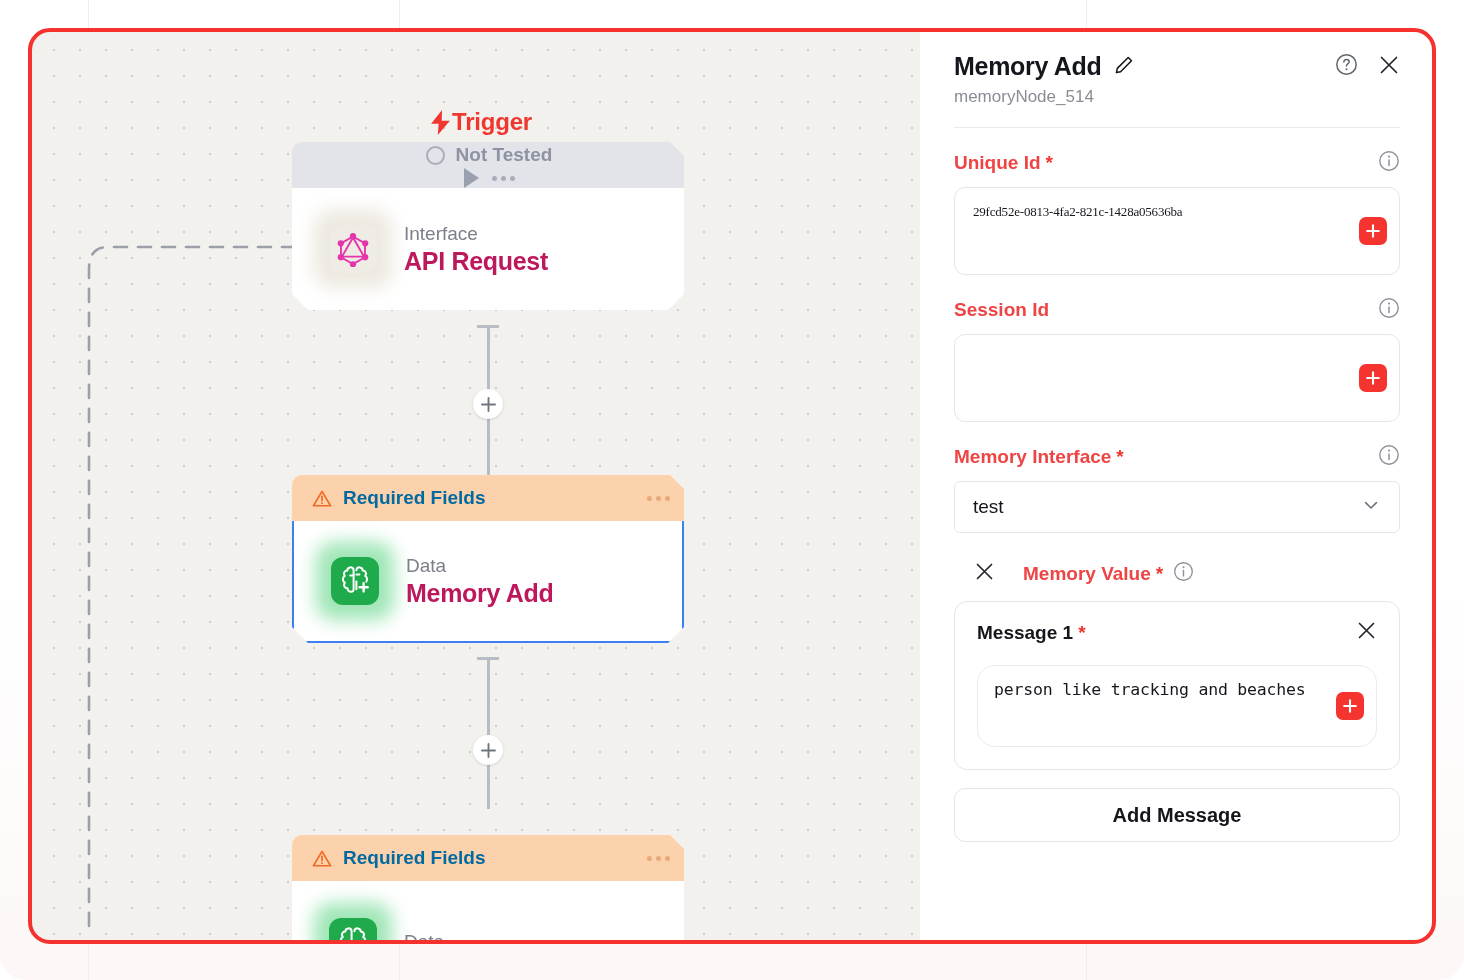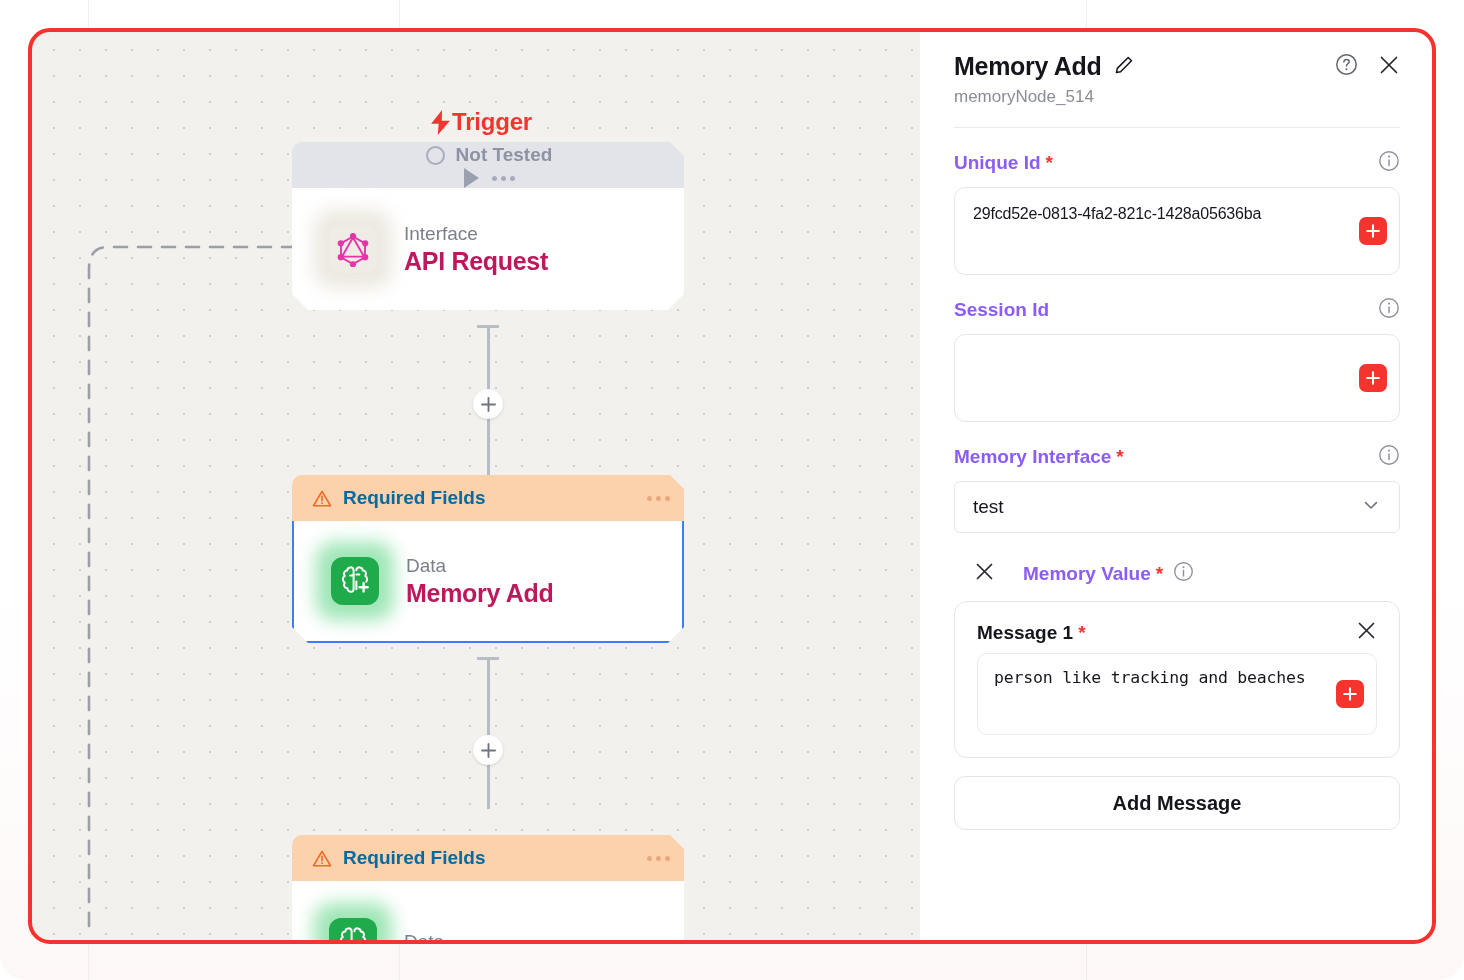--- a/index.html
+++ b/index.html
@@ -199,38 +199,38 @@
   .panel-sub {
     font-size: 17px; color: #8a8d95; margin-top: 6px;
   }
   .divider { height:1px; background:#ebe9e9; margin-top: 20px;}
 
   .field { margin-top: 22px; }
   .field-label-row {
     display:flex; align-items:center;
   }
   .field-label {
-    font-size: 19px; font-weight: 700; color:#8b5cf6;
+    font-size: 19px; font-weight: 700; color:#ef4444;
   }
   .req { color:#f0372f; margin-left: 5px; font-size: 19px; font-weight: 700;}
   .info-i { margin-left:auto; }
   .info-inline { margin-left: 10px; }
 
   .textbox {
     margin-top: 11px;
     position: relative;
     border: 1px solid #e8e6e4;
     border-radius: 11px;
     background:#fff;
     min-height: 88px;
     padding: 15px 52px 15px 18px;
   }
   .textbox .val {
-    font-family: Liberation Sans, sans-serif;
-    font-size: 16px;
+    font-family: Liberation Serif, serif;
+    font-size: 13px;
     color: #15171c;
     line-height: 1.4;
     letter-spacing: -0.2px;
     word-break: break-all;
   }
   .addbtn {
     position:absolute; right: 12px; top: 50%; transform: translateY(-50%);
     width: 28px; height: 28px; border-radius: 7px;
     background: #f5342f;
     display:flex; align-items:center; justify-content:center;
@@ -262,24 +262,24 @@
     margin-top: 15px;
     border: 1px solid #e8e6e4;
     border-radius: 13px;
     padding: 18px 22px 22px 22px;
     background: #fff;
   }
   .msg-head { display:flex; align-items:center; }
   .msg-title { font-size: 19px; font-weight: 700; color:#14161c; }
   .msg-x { margin-left:auto; }
   .msg-box {
-    margin-top: 8px;
+    margin-top: 20px;
     position: relative;
     border: 1px solid #eceae8;
-    border-radius: 10px;
+    border-radius: 18px;
     min-height: 82px;
     padding: 14px 50px 14px 16px;
     background:#fff;
   }
   .msg-box .val {
     font-family: "DejaVu Sans Mono", monospace;
     font-size: 16.5px; color:#15171c; letter-spacing:-0.2px;
   }
   .addmsg-btn {
     margin-top: 18px;

